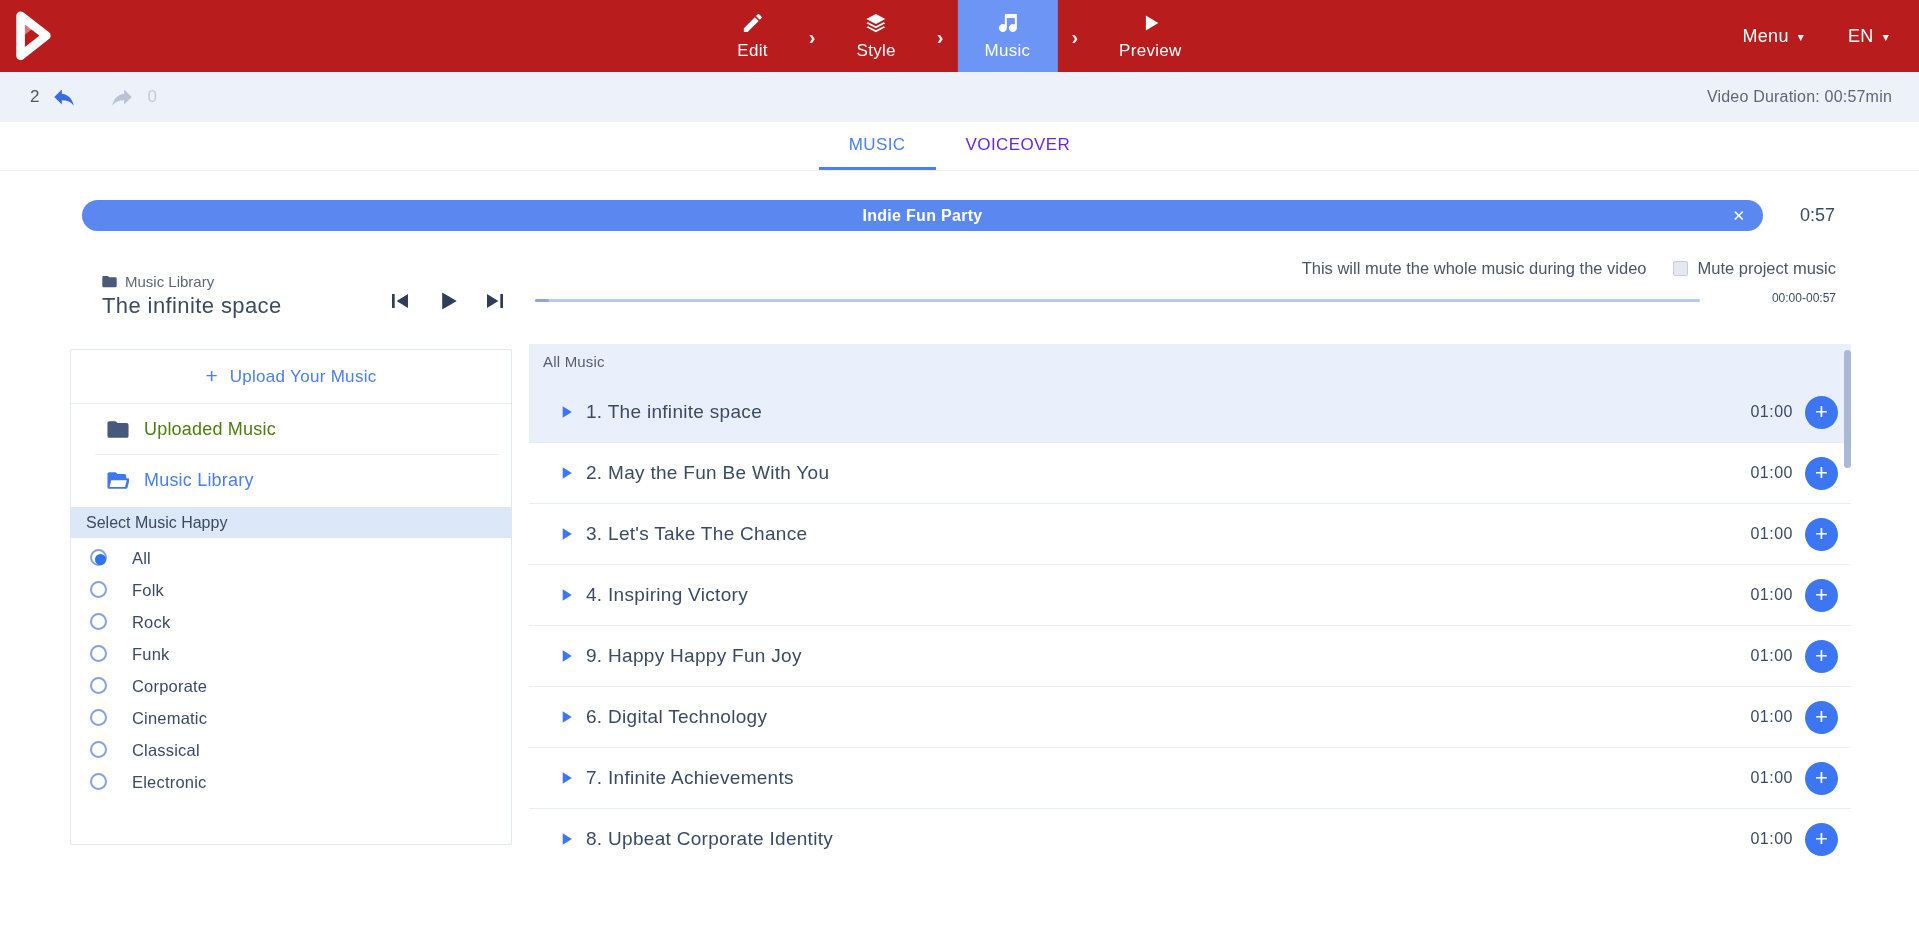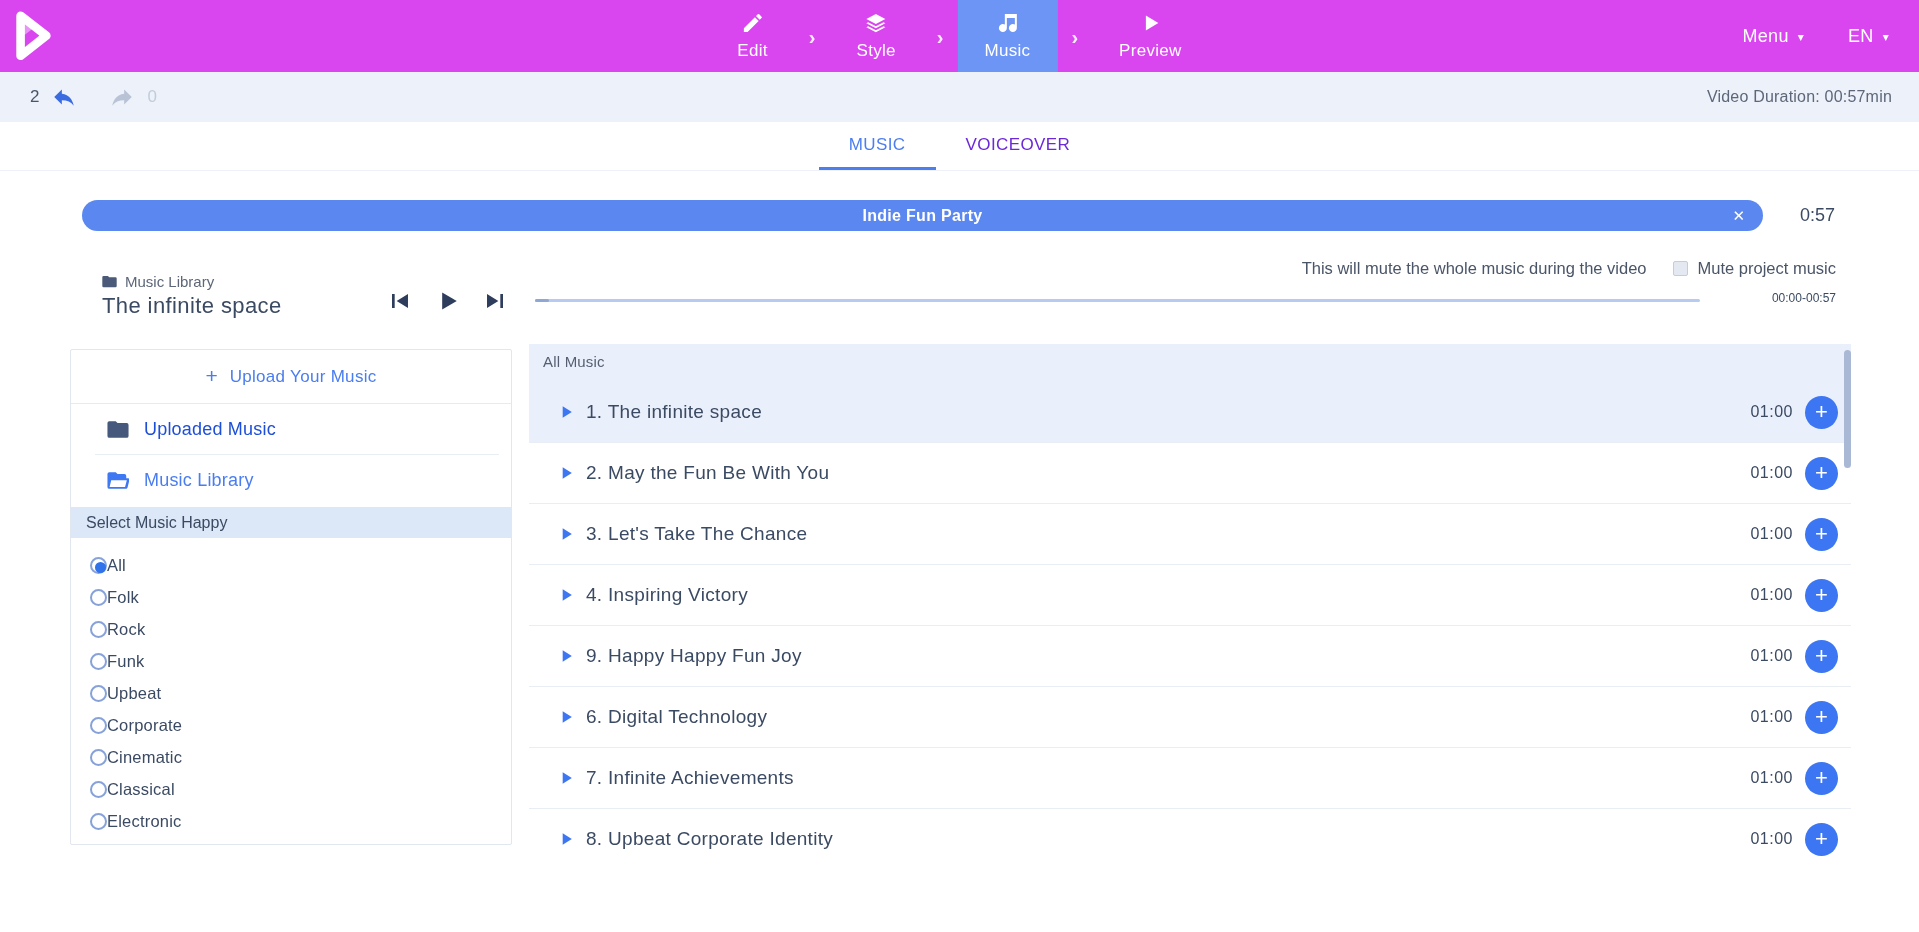--- a/index.html
+++ b/index.html
@@ -6,21 +6,21 @@
   html,body { width:1919px; height:932px; }
   body {
     font-family:"Liberation Sans", sans-serif;
     background:#ffffff; color:#3b4a63; overflow:hidden;
     -webkit-font-smoothing:antialiased;
   }
   .app { position:relative; width:1919px; height:932px; background:#fff; }
 
   
   .topbar {
-    position:relative; height:72px; background:#d946ef;
+    position:relative; height:72px; background:#b91c1c;
     display:flex; align-items:center;
   }
   .logo { position:absolute; left:12px; top:9px; width:42px; height:54px; cursor:pointer; }
   .steps {
     position:absolute; left:50%; transform:translateX(-50%);
     height:72px; display:flex; align-items:center;
   }
   .step {
     height:72px; padding:0 27px; display:flex; flex-direction:column;
     align-items:center; justify-content:center; gap:6px; cursor:pointer;
@@ -113,30 +113,30 @@
   .upload-row {
     height:54px; display:flex; align-items:center; justify-content:center; gap:12px;
     border-bottom:1px solid #e6eaf2; cursor:pointer;
   }
   .upload-plus { color:#4a7df0; font-size:21px; font-weight:400; padding-bottom:2px; }
   .upload-label { color:#4a7df0; font-size:17px; font-weight:500; letter-spacing:.3px; }
   .folder-row {
     height:50px; display:flex; align-items:center; gap:15px; padding-left:36px; cursor:pointer;
   }
   .folder-row svg { width:22px; height:19px; display:block; }
-  .folder-label { font-size:18px; color:#1d4ed8; font-weight:500; letter-spacing:.2px; }
+  .folder-label { font-size:18px; color:#4d7c0f; font-weight:500; letter-spacing:.2px; }
   .folder-row.active .folder-label { color:#4a7df0; }
   .inner-divider { height:1px; background:#e9edf4; margin:0 12px 0 24px; }
   .genre-header {
     height:31px; background:#dce8f7; display:flex; align-items:center;
     padding-left:15px; font-size:16px; color:#3b4a63; margin-top:2px;
   }
   .genre-list { padding:11px 0 0 0; }
   .genre {
-    height:32px; display:flex; align-items:center; padding-left:19px; cursor:pointer;
+    height:32px; display:flex; align-items:flex-start; gap:25px; padding-left:19px; cursor:pointer;
   }
   .radio {
     width:17px; height:17px; border:2px solid #87a2d9; border-radius:50%;
     position:relative; flex:none;
   }
   .radio.checked::after {
     content:""; position:absolute; left:3px; top:3px; width:11px; height:11px;
     border-radius:50%; background:#2f72ea;
   }
   .genre-label { font-size:16.5px; color:#3b4a63; letter-spacing:.2px; }
@@ -329,24 +329,20 @@
         <label class="genre">
           <span class="radio"></span>
           <span class="genre-label">Rock</span>
         </label>
         <label class="genre">
           <span class="radio"></span>
           <span class="genre-label">Funk</span>
         </label>
         <label class="genre">
           <span class="radio"></span>
-          <span class="genre-label">Upbeat</span>
-        </label>
-        <label class="genre">
-          <span class="radio"></span>
           <span class="genre-label">Corporate</span>
         </label>
         <label class="genre">
           <span class="radio"></span>
           <span class="genre-label">Cinematic</span>
         </label>
         <label class="genre">
           <span class="radio"></span>
           <span class="genre-label">Classical</span>
         </label>

